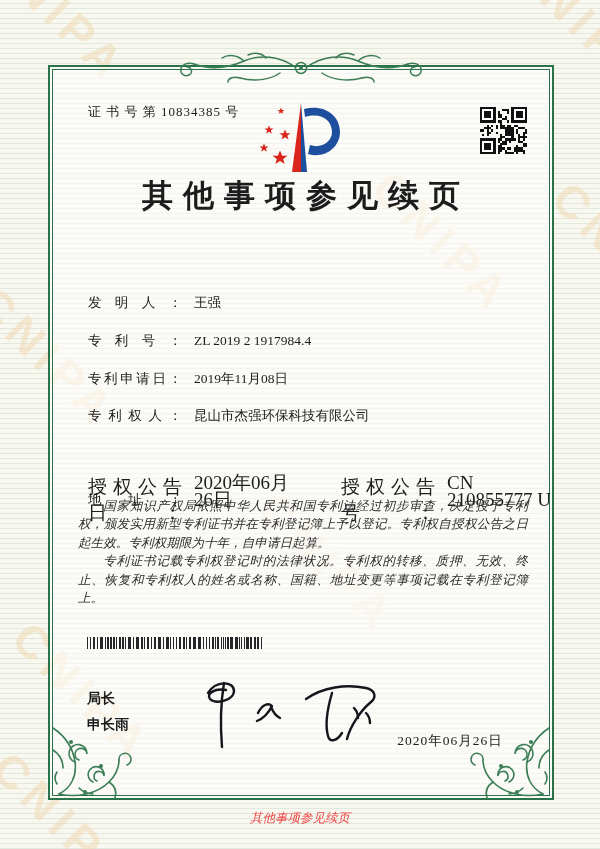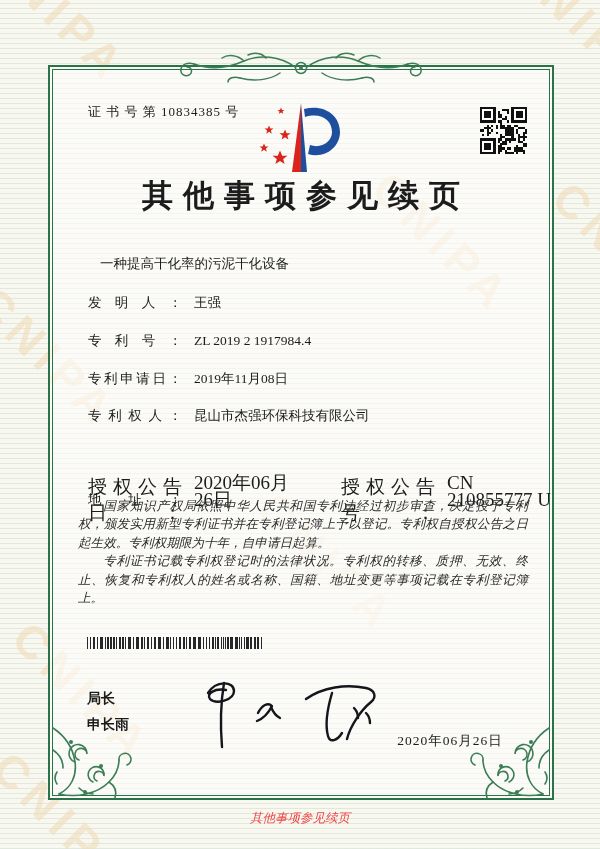--- a/index.html
+++ b/index.html
@@ -274,21 +274,20 @@
       <rect x="12" y="20" width="1" height="1" fill="#111"></rect>
       <rect x="13" y="20" width="1" height="1" fill="#111"></rect>
       <rect x="14" y="20" width="1" height="1" fill="#111"></rect>
       <rect x="16" y="20" width="1" height="1" fill="#111"></rect>
       <rect x="19" y="20" width="1" height="1" fill="#111"></rect>
     </svg>
 
   <div class="title">其他事项参见续页</div>
 
   <div class="field-row" style="top:188px;">
-    <span class="field-value">一种提高干化率的污泥干化设备</span>
   </div>
   <div class="field-row" style="top:227px;">
     <span class="field-label">发明人：</span>
     <span class="field-value">王强</span>
   </div>
   <div class="field-row" style="top:265px;">
     <span class="field-label">专利号：</span>
     <span class="field-value">ZL 2019 2 1917984.4</span>
   </div>
   <div class="field-row" style="top:303px;">

